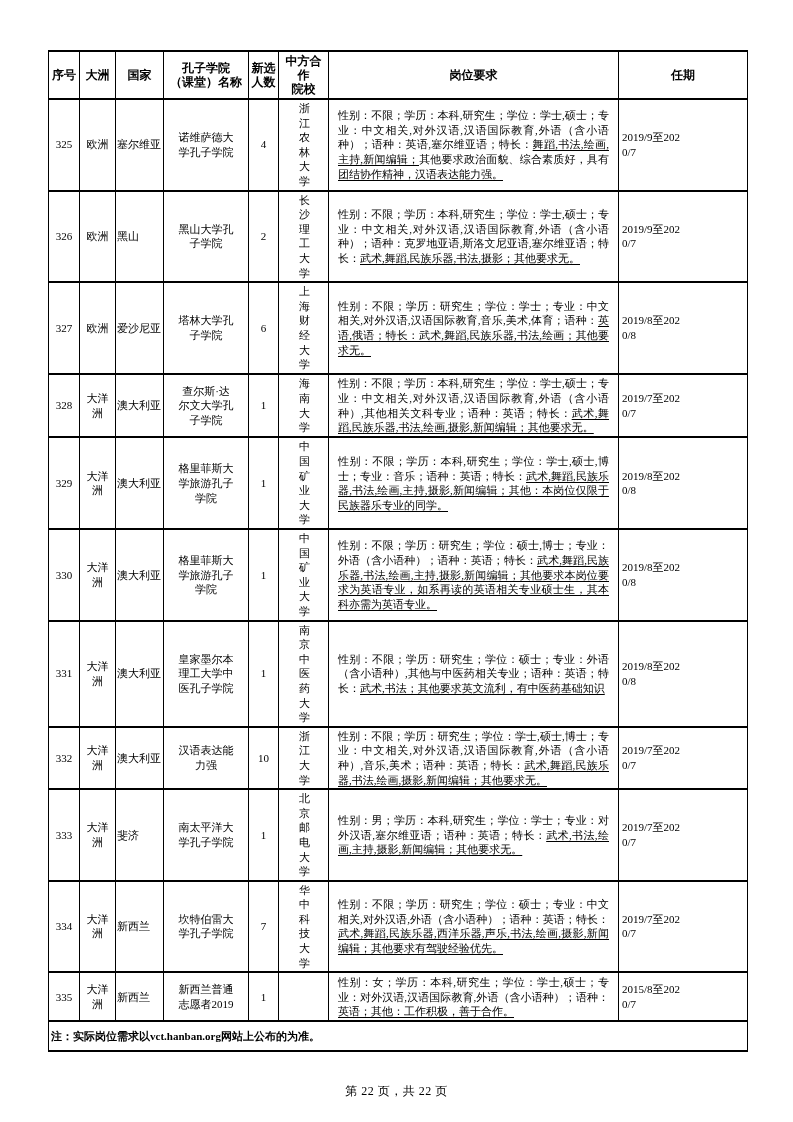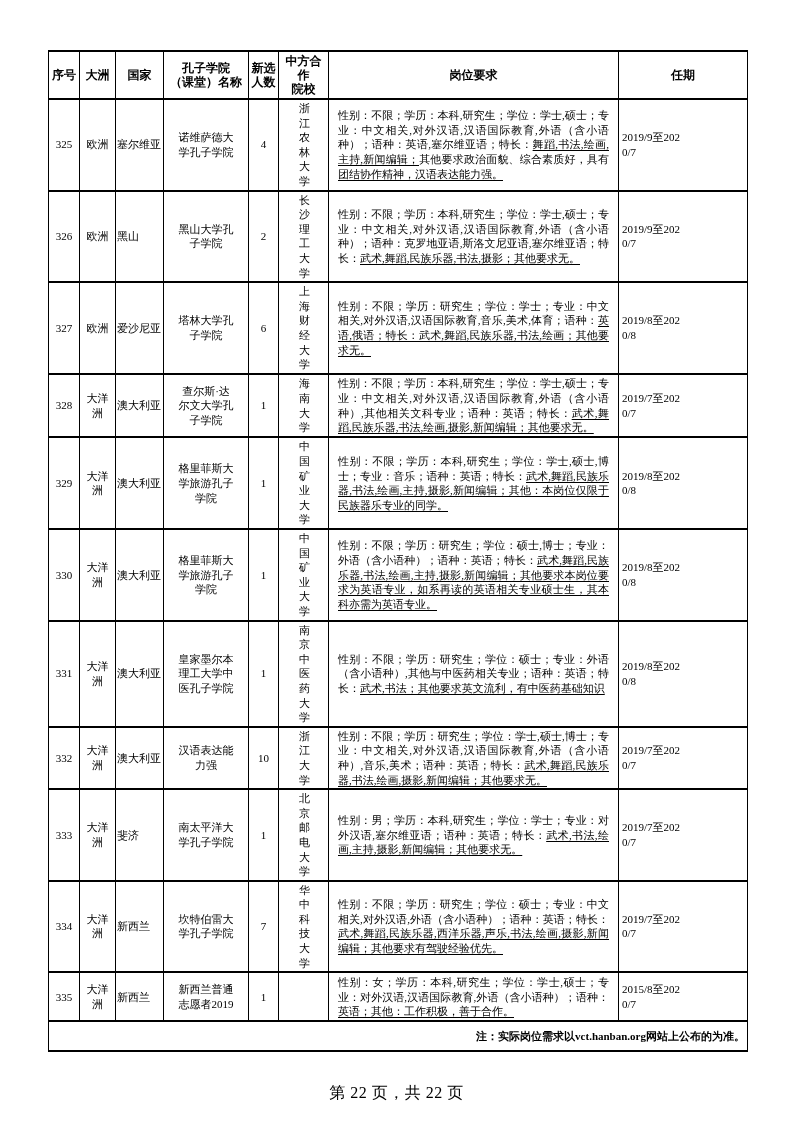--- a/index.html
+++ b/index.html
@@ -27,26 +27,26 @@
   td.c { text-align: center; }
   td.country { text-align: left; padding: 1px 1px; margin-top: 24px; }
   td.inst { text-align: center; padding: 1px 0; }
   td.inst .inner { width: 58px; margin: 8px auto; text-align: center; }
   td.partner { text-align: right; padding: 1px 18px; }
   td.req { text-align: justify; padding: 1px 9px; }
   td.term { text-align: left; padding: 1px 3px; }
   td.term .inner { max-width: 60px; }
   span.u { text-decoration: underline; text-underline-offset: 2px; }
   .note-cell {
-    font-weight: bold; font-size: 12px; text-align: right;
+    font-weight: bold; font-size: 12px; text-align: left;
     vertical-align: top; height: 30px; padding: 4px 3px;
   }
   .page-footer {
     position: absolute; top: 1083px; left: 0; width: 100%;
-    text-align: center; font-size: 16px; letter-spacing: 0.5px;
+    text-align: center; font-size: 12px; letter-spacing: 0.5px;
   }
 </style>
 </head>
 <body>
 
 <div>
   <table class="doc-table">
     <colgroup>
       <col style="width:31px">
         <col style="width:36px">

